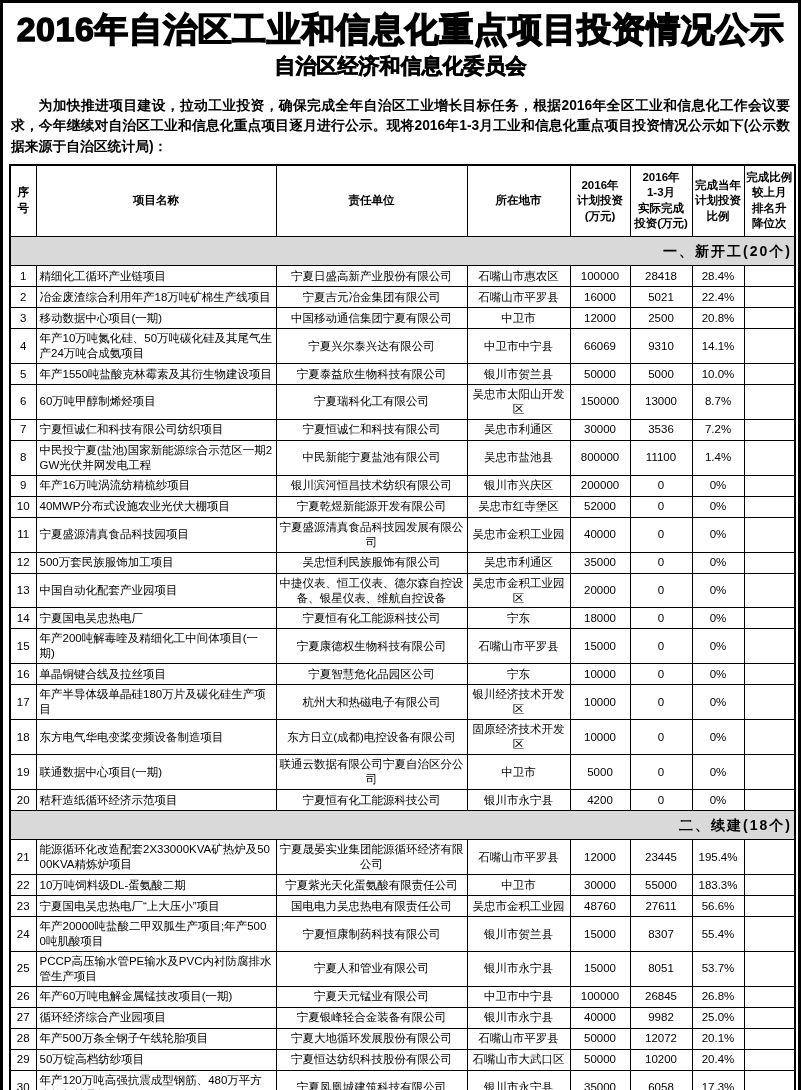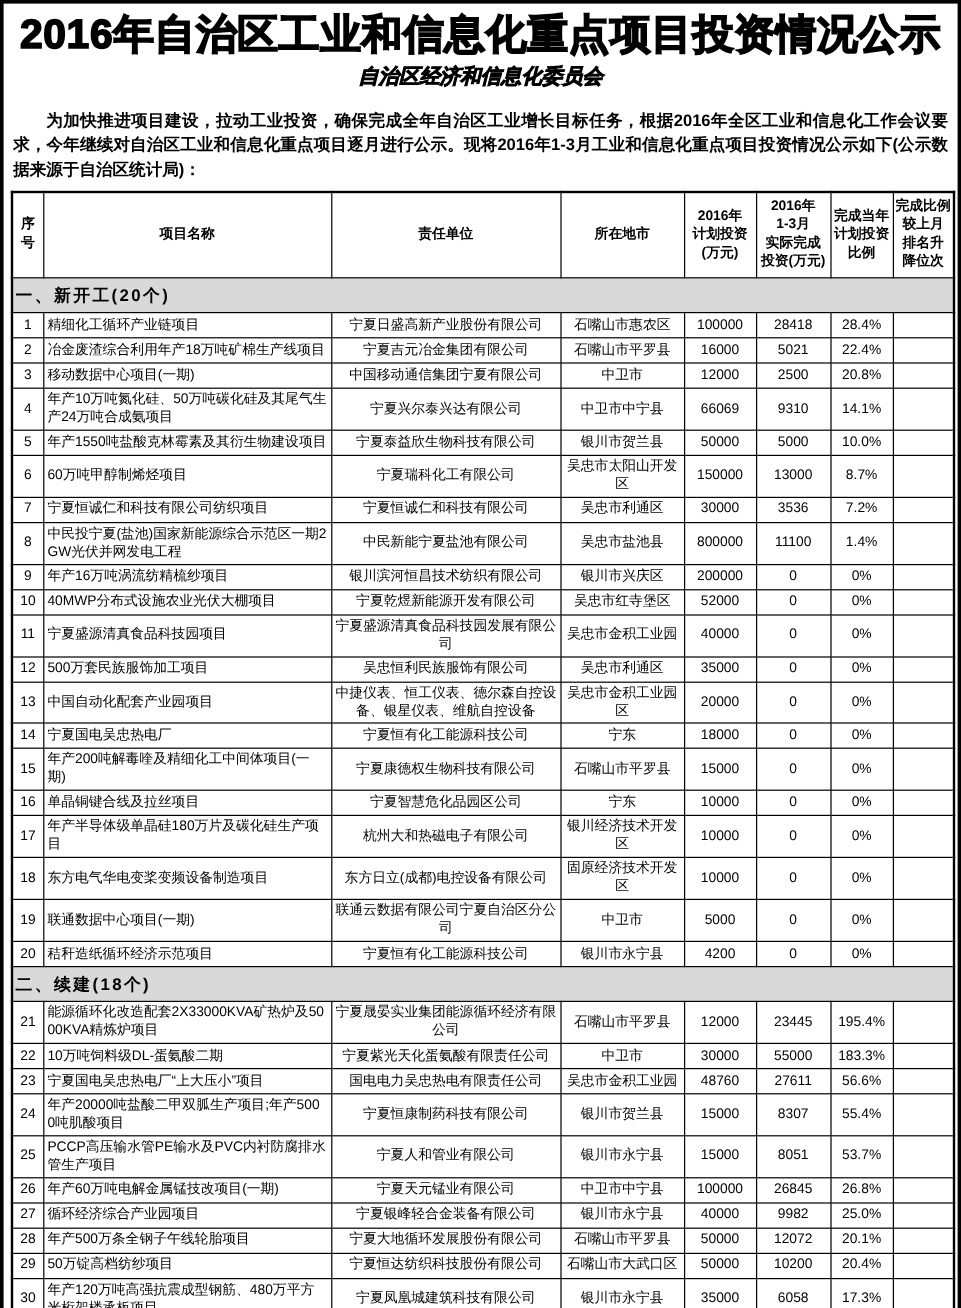--- a/index.html
+++ b/index.html
@@ -10,21 +10,21 @@
     border:3px solid #000; padding:4px 6px 8px 6px;
   }
   .doc-title {
     margin:2px 0 2px; text-align:center;
     font-size:34px; font-weight:900; line-height:1.2;
     -webkit-text-stroke:1.4px #000; letter-spacing:0.5px;
     white-space:nowrap;
   }
   .doc-subtitle {
     margin:0 0 6px; text-align:center;
-    font-size:17px; font-weight:bold;font-style:italic; -webkit-text-stroke:0.7px #000;
+    font-size:21px; font-weight:bold; -webkit-text-stroke:0.7px #000;
   }
   .doc-intro {
     margin:16px 2px 6px; font-size:13.8px; font-weight:bold;
     line-height:1.5; text-indent:2em; text-align:justify;
   }
   table.projects {
     width:100%; border-collapse:collapse; table-layout:fixed;
     border:2px solid #000;
   }
   table.projects th, table.projects td {
@@ -36,21 +36,21 @@
     white-space:pre-line;
   }
   table.projects td {
     font-size:11.5px; padding:2px 3px; vertical-align:middle;
     text-align:center; line-height:1.3; word-break:break-all;
   }
   table.projects td.c0 { padding:2px 0; }
   table.projects td.c1 { text-align:left; }
   table.projects tr.data-row { height:21px; }
   tr.section-row td {
-    background:#d9d9d9; text-align:left; font-size:14px;
+    background:#d9d9d9; text-align:right; font-size:14px;
     font-weight:bold; letter-spacing:2px; padding:5px 2px;
   }
 </style>
 </head>
 <body>
 
 <div class="page">
   <h1 class="doc-title">2016年自治区工业和信息化重点项目投资情况公示</h1>
   <h2 class="doc-subtitle">自治区经济和信息化委员会</h2>
   <p class="doc-intro">为加快推进项目建设，拉动工业投资，确保完成全年自治区工业增长目标任务，根据2016年全区工业和信息化工作会议要求，今年继续对自治区工业和信息化重点项目逐月进行公示。现将2016年1-3月工业和信息化重点项目投资情况公示如下(公示数据来源于自治区统计局)：</p>

